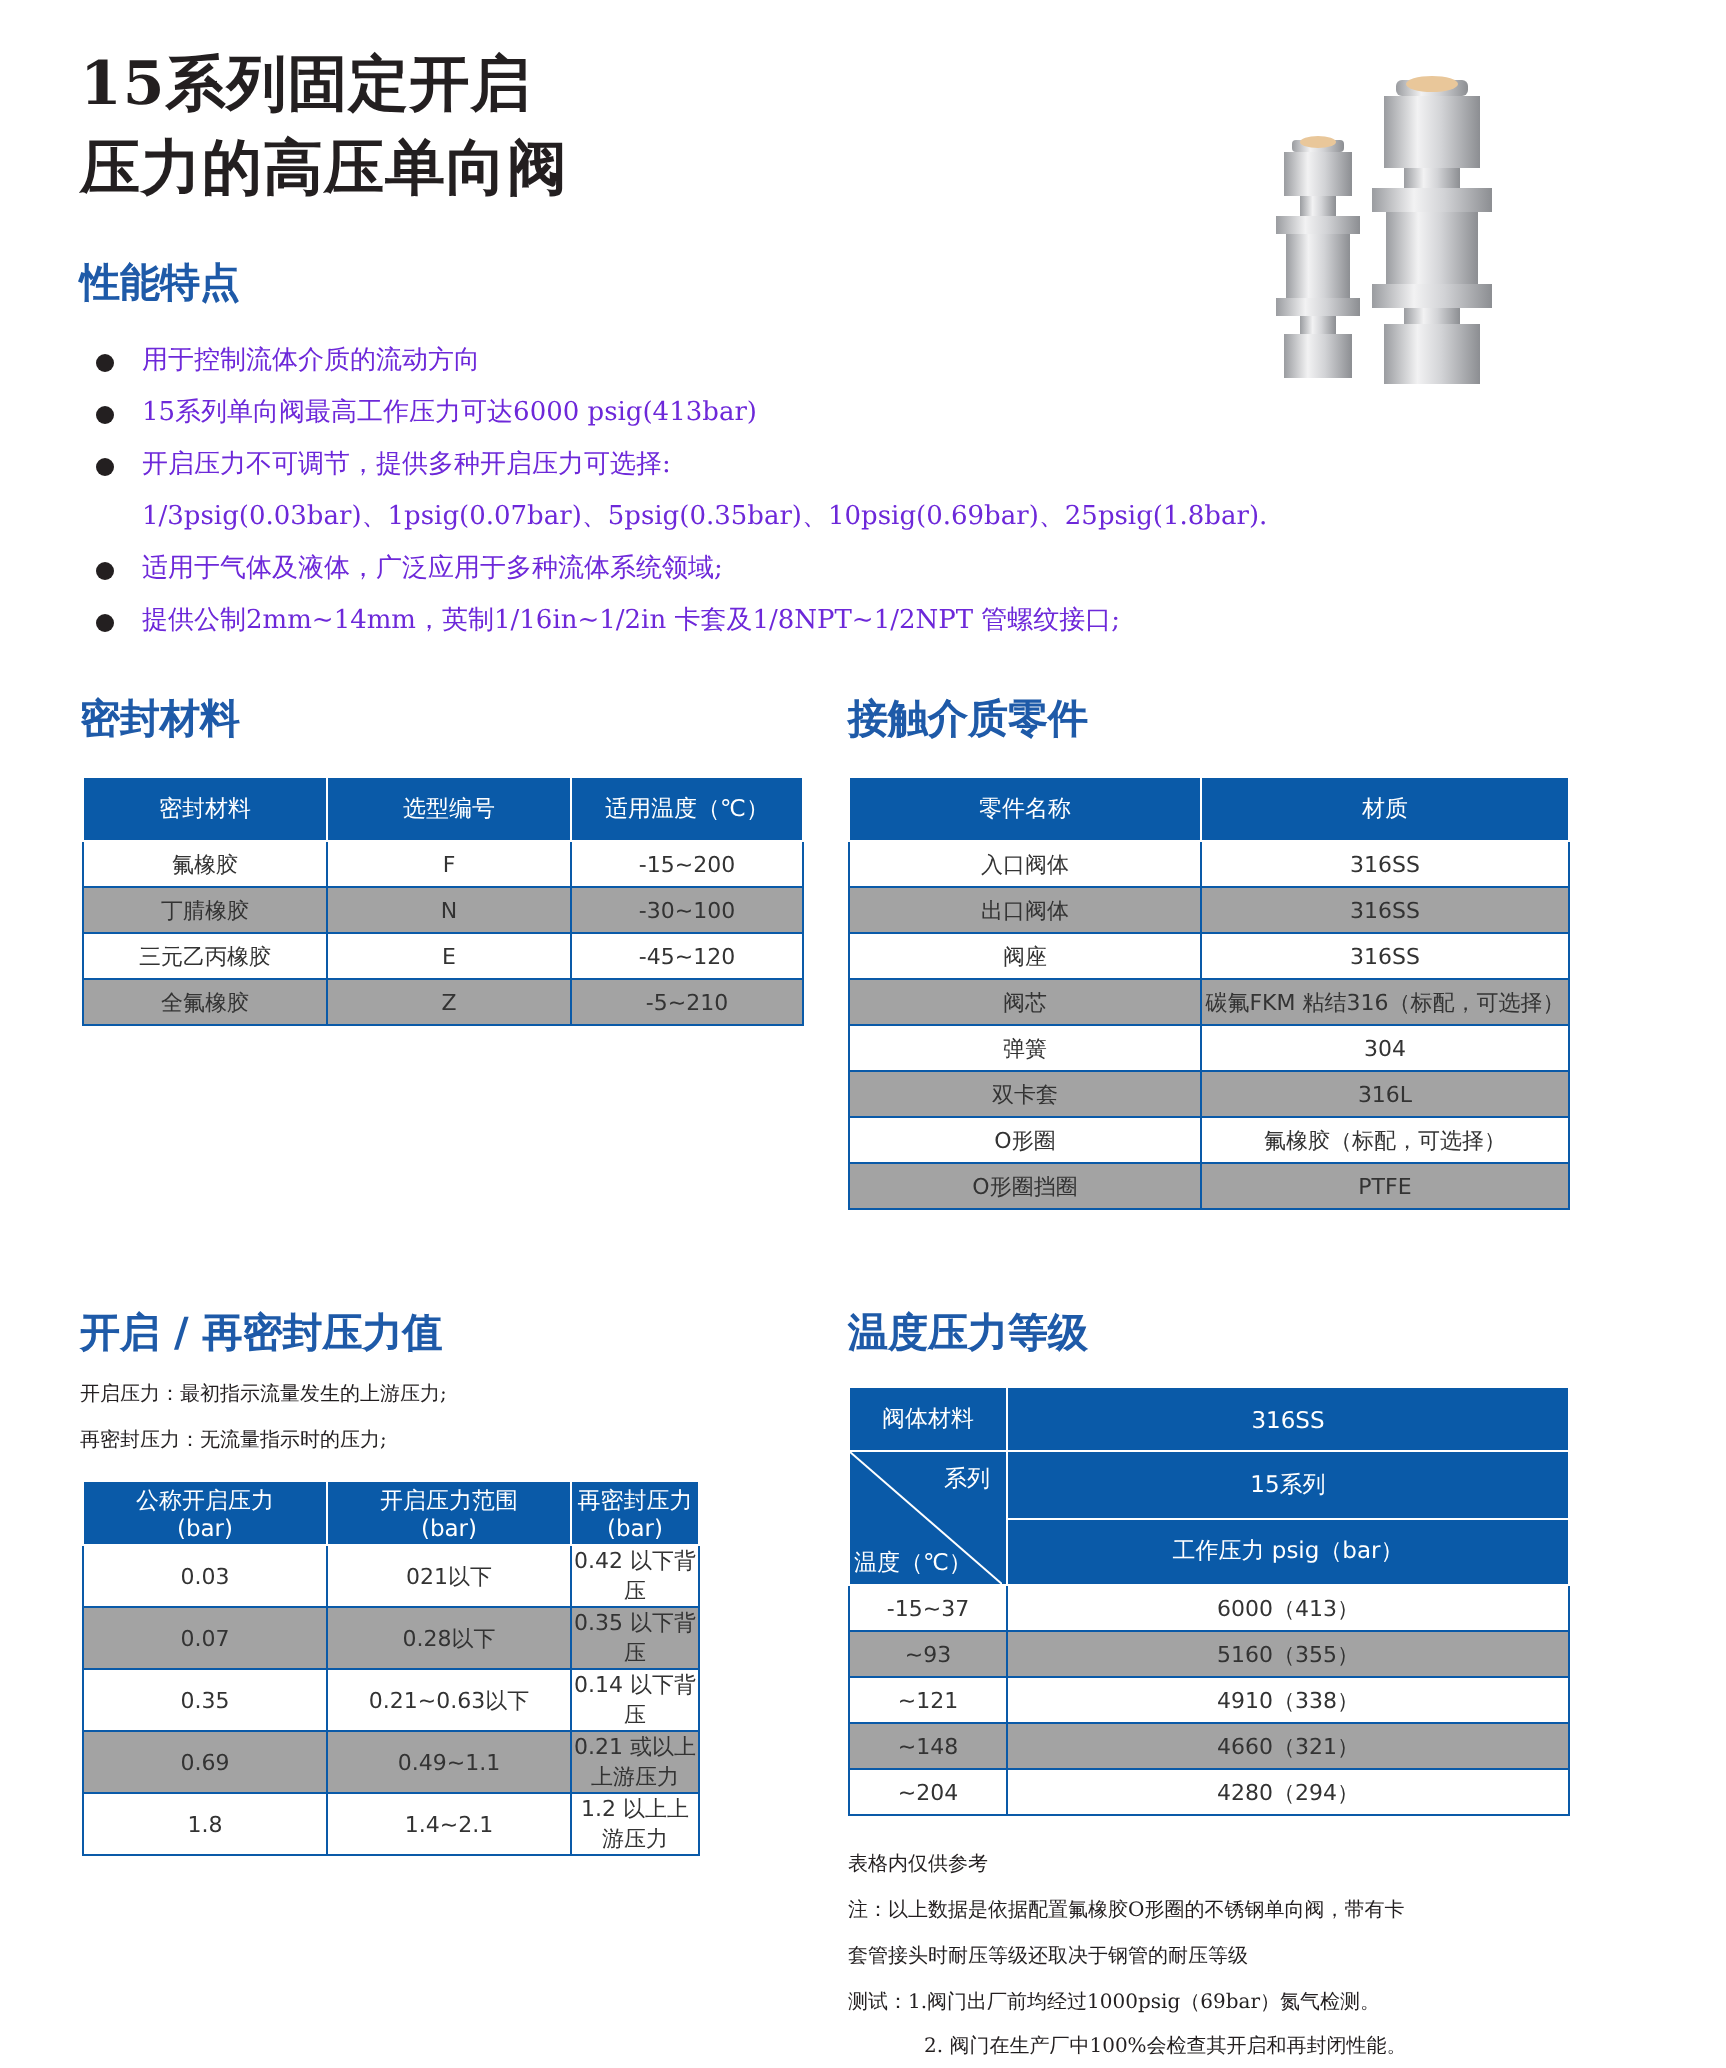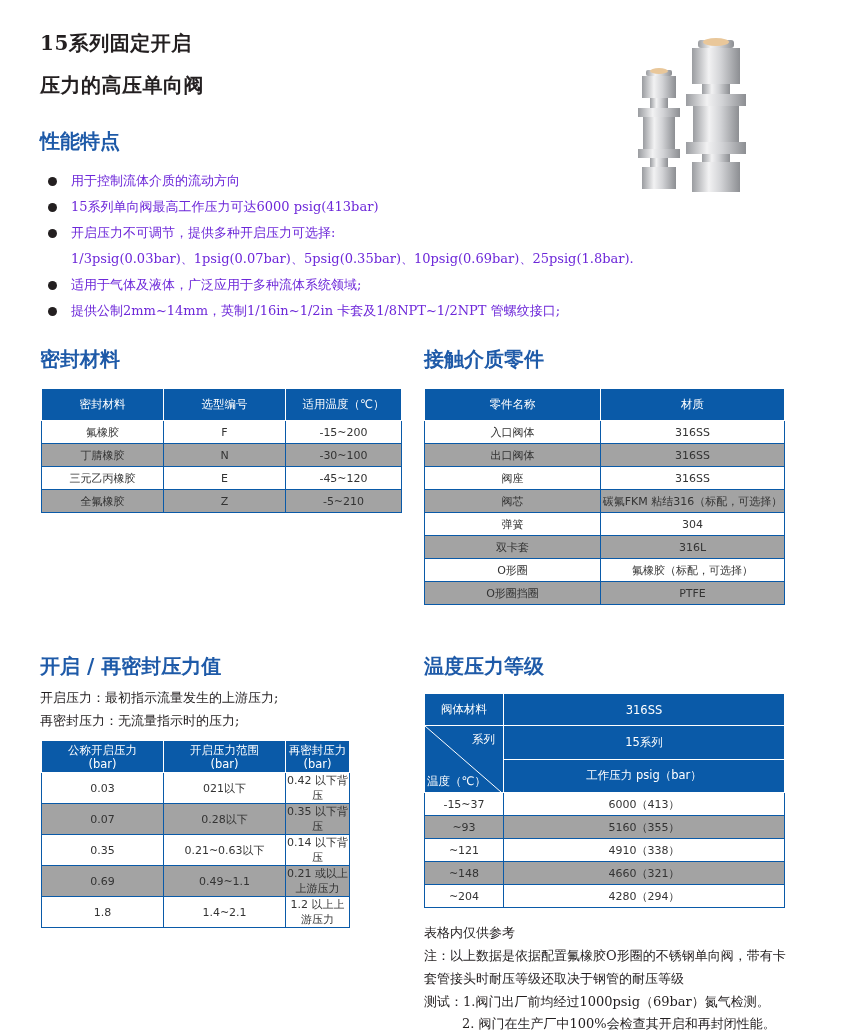--- a/index.html
+++ b/index.html
@@ -1,36 +1,36 @@
 <!DOCTYPE html>
 <html><head>
 <meta charset="utf-8">
 <style>
   html, body { margin:0; padding:0; background:#ffffff; }
   body { width:863px; height:1034px; position:relative; overflow:hidden;
          font-family:"DejaVu Sans", sans-serif; color:#231f20; }
   .abs { position:absolute; }
   .title { left:40px; top:22px; font-family:"DejaVu Serif", serif; font-weight:bold;
-           font-size:20px; line-height:42px; color:#231f20; letter-spacing:0.5px; }
+           font-size:30px; line-height:42px; color:#231f20; letter-spacing:0.5px; }
   .section-h { font-family:"DejaVu Serif", serif; font-weight:bold; font-size:20px;
                color:#1e5aa8; line-height:26px; }
   .features { left:48px; top:168px; font-family:"DejaVu Serif", serif; font-size:13px;
               color:#6d28d9; }
   .features .row { height:26px; line-height:26px; white-space:nowrap; display:flex; align-items:center; }
   .features .bullet { display:inline-block; width:9px; height:9px; border-radius:50%;
                       background:#231f20; margin-right:14px; }
   .features .indent { padding-left:23px; }
   .product { left:600px; top:30px; width:230px; height:170px; }
   table.t { position:absolute; border-collapse:collapse; font-size:11px; color:#333; }
   table.t th { background:#0a5aa8; color:#fff; font-weight:normal; border:1px solid #ffffff;
                text-align:center; font-size:11.5px; }
   table.t td { border:1px solid #0a5aa8; text-align:center; height:22px; padding:0; }
   table.t tr.alt td { background:#a3a3a3; }
   table.t { border:1px solid #0a5aa8; }
-  .note { font-family:"DejaVu Serif", serif; font-size:13px; color:#231f20; line-height:23px; white-space:nowrap; }
+  .note { font-family:"DejaVu Serif", serif; font-size:10px; color:#231f20; line-height:23px; white-space:nowrap; }
   .diag { position:relative; }
   .diag svg { position:absolute; left:0; top:0; }
 </style>
 </head>
 <body>
 
 <div class="abs title">
   <div>15系列固定开启</div>
   <div>压力的高压单向阀</div>
 </div>

